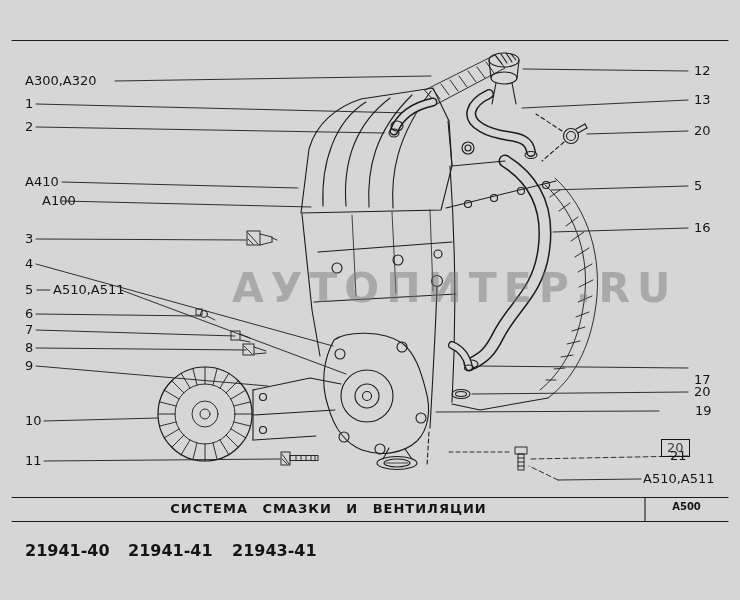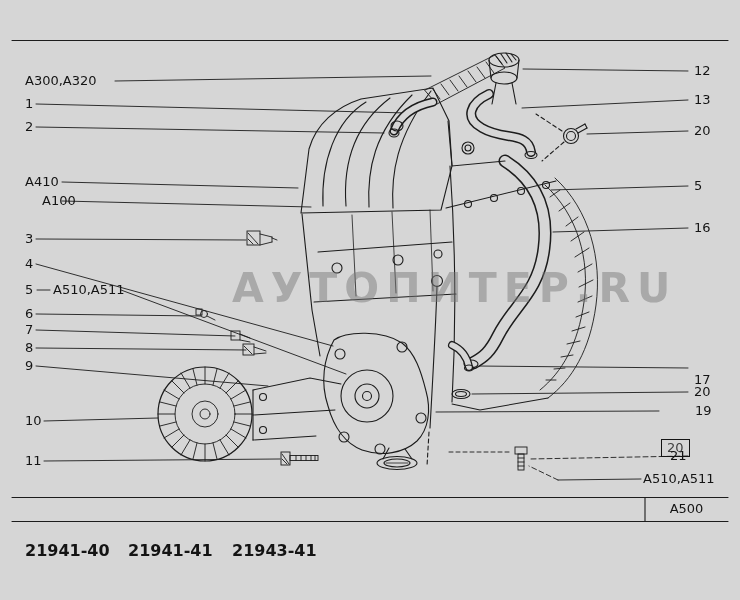--- a/index.html
+++ b/index.html
@@ -7,21 +7,21 @@
          font-family:"DejaVu Sans","Liberation Sans",sans-serif;overflow:hidden;}
   svg.drawing{position:absolute;left:0;top:0;}
   .co{position:absolute;font-size:13px;line-height:16px;color:#141414;white-space:nowrap;}
   .watermark{position:absolute;left:188px;top:264px;font-size:41px;font-weight:700;
              letter-spacing:7px;color:rgba(120,120,120,0.48);pointer-events:none;margin-left:44px;}
   .box20{position:absolute;left:661px;top:402px;border:1px solid #141414;
          padding:0 5px;font-size:13px;line-height:16px;color:#404040;margin-top:37px;}
   .footer-title{position:absolute;left:12px;top:501px;width:633px;text-align:center;
                 font-size:13px;font-weight:700;letter-spacing:1px;word-spacing:9px;color:#141414;}
   .footer-code{position:absolute;left:645px;top:501px;width:83px;text-align:center;
-               font-size:13px;font-weight:400;color:#141414;}
+               font-size:10px;font-weight:700;color:#141414;}
   .variant{position:absolute;top:541px;font-size:16px;font-weight:700;color:#141414;}
 </style>
 </head>
 <body>
 
 <div class="sheet">
 
   <svg class="drawing" width="740" height="600" viewBox="0 0 740 600">
     <g stroke="#1c1c1c" stroke-width="1.1" fill="none" stroke-linecap="round">
 
@@ -318,18 +318,19 @@
   <div class="co" style="left:694px;top:123px">20</div>
   <div class="co" style="left:694px;top:178px">5</div>
   <div class="co" style="left:694px;top:220px">16</div>
   <div class="co" style="left:694px;top:372px">17</div>
   <div class="co" style="left:694px;top:384px">20</div>
   <div class="box20">20</div>
   <div class="co" style="left:695px;top:403px">19</div>
   <div class="co" style="left:670px;top:448px">21</div>
   <div class="co" style="left:643px;top:471px">A510,A511</div>
 
+  <div class="footer-title">СИСТЕМА СМАЗКИ И ВЕНТИЛЯЦИИ</div>
   <div class="footer-code">A500</div>
   <div class="variant" style="left:25px">21941-40</div>
   <div class="variant" style="left:128px">21941-41</div>
   <div class="variant" style="left:232px">21943-41</div>
 
 </div>
 
 </body></html>

